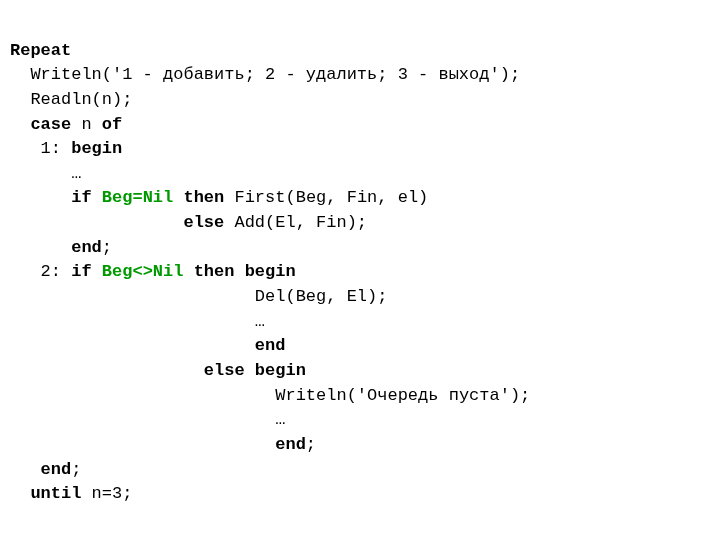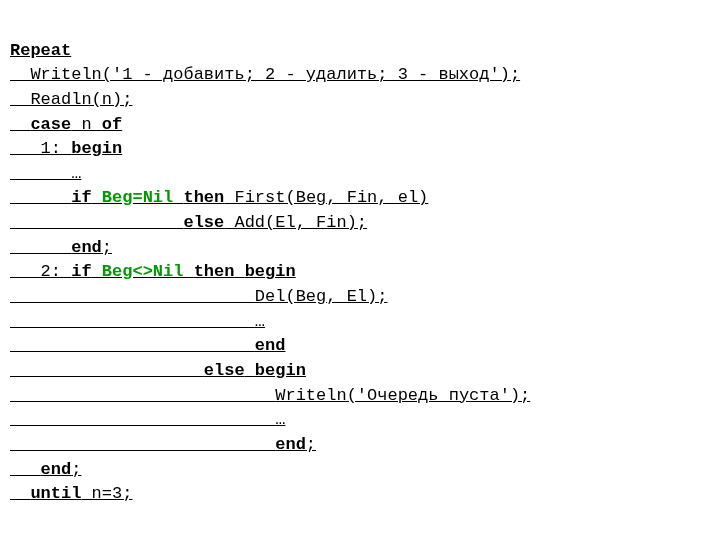--- a/index.html
+++ b/index.html
@@ -10,21 +10,20 @@
     background: #ffffff;
     font-family: "Courier New", Courier, monospace;
     font-size: 17px;
     line-height: 1.45;
     color: #000000;
     overflow: hidden;
   }
   .page {
     padding: 14px 6px 10px 10px;
     white-space: pre;
-    text-decoration: underline;
   }
   .kw { font-weight: bold; }
   .ident { color: #009900; font-weight: bold; }
 </style>
 </head>
 <body>
 
 <div class="page">
 <span class="kw">Repeat</span>
 <span>  Writeln('1 - добавить; 2 - удалить; 3 - выход');</span>

